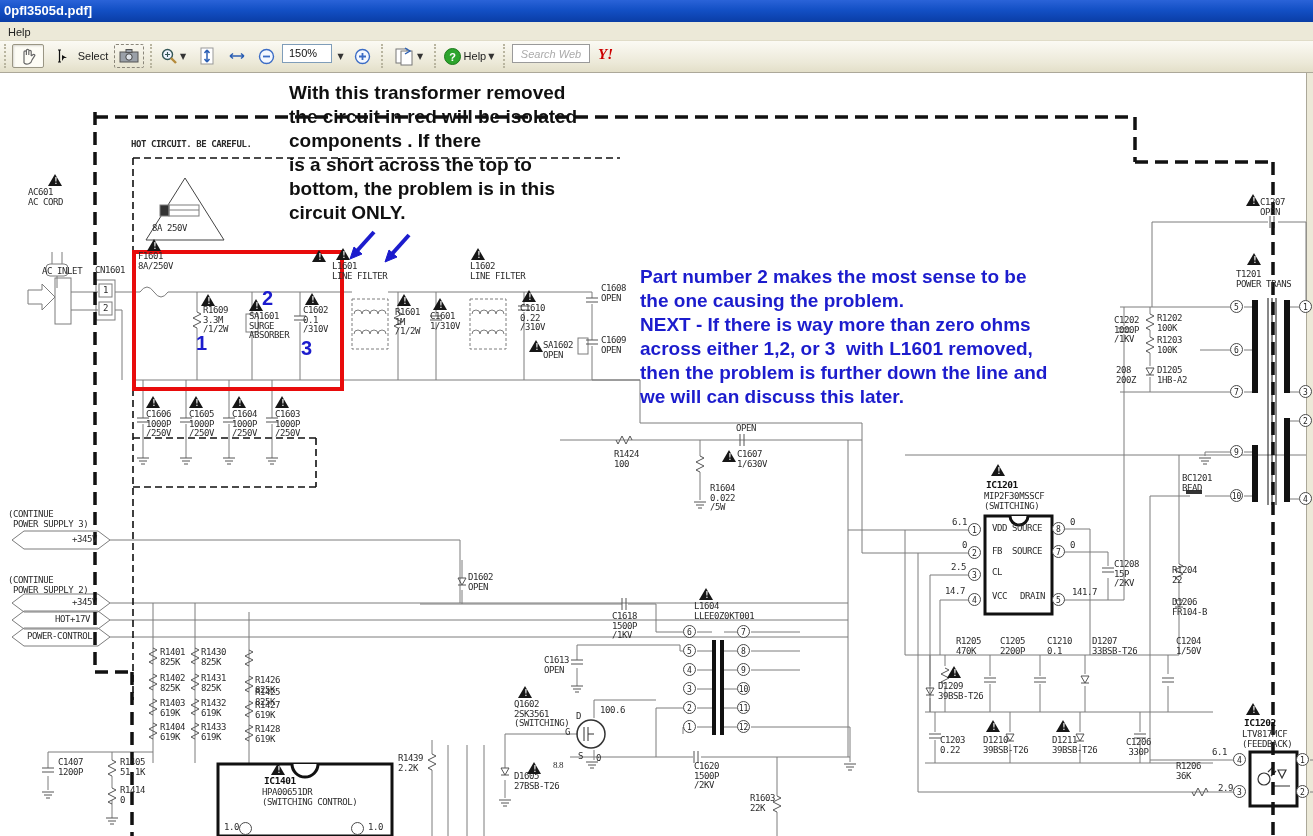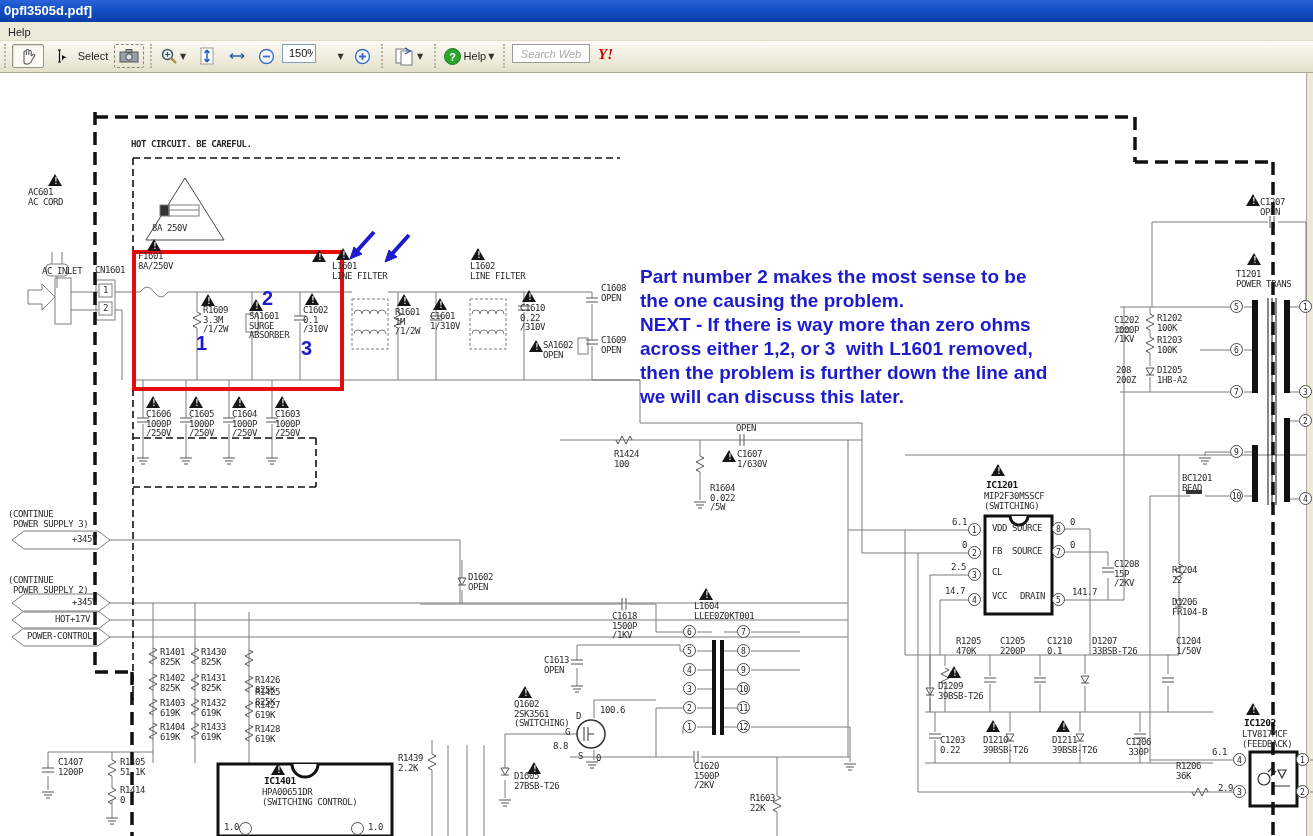--- a/index.html
+++ b/index.html
@@ -14,21 +14,21 @@
   .menu-item{display:inline-block;font:11px/18px "Liberation Sans",sans-serif;color:#222;padding:0 8px;}
   .toolbar{position:absolute;left:0;top:41px;width:100%;height:31px;z-index:10;
     background:linear-gradient(180deg,#fbfaf4 0%,#ece9d8 70%,#e3dfc9 100%);
     border-bottom:1px solid #aca899;}
   .tb{position:absolute;top:3px;}
   .grip{width:3px;height:24px;border-left:2px dotted #b9b5a0;}
   .tbtn{height:24px;border:1px solid transparent;border-radius:2px;display:flex;align-items:center;justify-content:center;box-sizing:border-box;background:transparent;}
   .tbtn.sel{border:1px solid #9a9684;background:#fdfcf5;box-shadow:inset 1px 1px 2px rgba(0,0,0,.15);}
   .tbtxt{font:11px "Liberation Sans",sans-serif;color:#222;}
   .caret{font:8px "DejaVu Sans",sans-serif;color:#333;margin-left:2px;}
-  .zoombox{width:34px;height:19px;border:1px solid #7f9db9;background:#fff;
+  .zoombox{width:50px;height:19px;border:1px solid #7f9db9;background:#fff;
     font:11px/19px "Liberation Sans",sans-serif;color:#111;padding-left:6px;box-sizing:border-box;}
   .searchbox{width:78px;height:19px;border:1px solid #9a9a9a;background:#fff;box-sizing:border-box;
     font:italic 11px/17px "Liberation Sans",sans-serif;color:#999;text-align:center;}
   .searchbox::placeholder{color:#aaa;}
   .yahoo{font:bold italic 15px "Liberation Serif",serif;color:#cc0000;}
   .pageedge{position:absolute;left:1306px;top:72px;width:7px;height:764px;background:#ece9d8;border-left:1px solid #aca899;}
   
   #wires{position:absolute;left:0;top:0;z-index:1;}
   #schem-labels{position:absolute;left:0;top:0;width:1313px;height:836px;z-index:3;pointer-events:none;}
   .sl{position:absolute;font:9px/9.5px "DejaVu Sans Mono",monospace;letter-spacing:-0.4px;
@@ -331,21 +331,21 @@
 1500P
 /1KV</span>
       <span class="sl" style="left: 694px; top: 602px;">L1604
 LLEE0Z0KT001</span>
       <span class="sl" style="left: 544px; top: 656px;">C1613
 OPEN</span>
       <span class="sl" style="left: 514px; top: 700px;">Q1602
 2SK3561
 (SWITCHING)</span>
       <span class="sl" style="left: 600px; top: 706px;">100.6</span>
-      <span class="sl" style="left: 553px; top: 742px;">8.8</span>
+      <span class="sl" style="left: 553px; top: 761px; font-family: Liberation Serif, serif;">8.8</span>
       <span class="sl" style="left: 576px; top: 712px;">D</span>
       <span class="sl" style="left: 565px; top: 728px;">G</span>
       <span class="sl" style="left: 578px; top: 752px;">S</span>
       <span class="sl" style="left: 596px; top: 754px;">0</span>
       <span class="sl" style="left: 514px; top: 772px;">D1605
 27BSB-T26</span>
       <span class="sl" style="left: 398px; top: 754px;">R1439
 2.2K</span>
       <span class="sl ic" style="left: 264px; top: 776px;">IC1401</span>
       <span class="sl" style="left: 262px; top: 788px;">HPA00651DR
@@ -515,20 +515,26 @@
       <span class="pin" style="left: 1233px; top: 785px;">3</span>
       <span class="pin" style="left: 1296px; top: 753px;">1</span>
       <span class="pin" style="left: 1296px; top: 785px;">2</span>
       <span class="pin" style="left: 239px; top: 822px;"></span>
       <span class="pin" style="left: 351px; top: 822px;"></span>
       <span class="bnum" style="left: 196px; top: 332px;">1</span>
       <span class="bnum" style="left: 262px; top: 287px;">2</span>
       <span class="bnum" style="left: 301px; top: 337px;">3</span>
     </div>
 
+  <div class="note note-black" style="left:289px;top:81px;">With this transformer removed
+the circuit in red will be isolated
+components . If there
+is a short across the top to
+bottom, the problem is in this
+circuit ONLY.</div>
   <div class="note note-blue" style="left:640px;top:265px;">Part number 2 makes the most sense to be
 the one causing the problem.
 NEXT - If there is way more than zero ohms
 across either 1,2, or 3  with L1601 removed,
 then the problem is further down the line and
 we will can discuss this later.</div>
 
   <div class="titlebar">
     <span>0pfl3505d.pdf]</span>
   </div>

